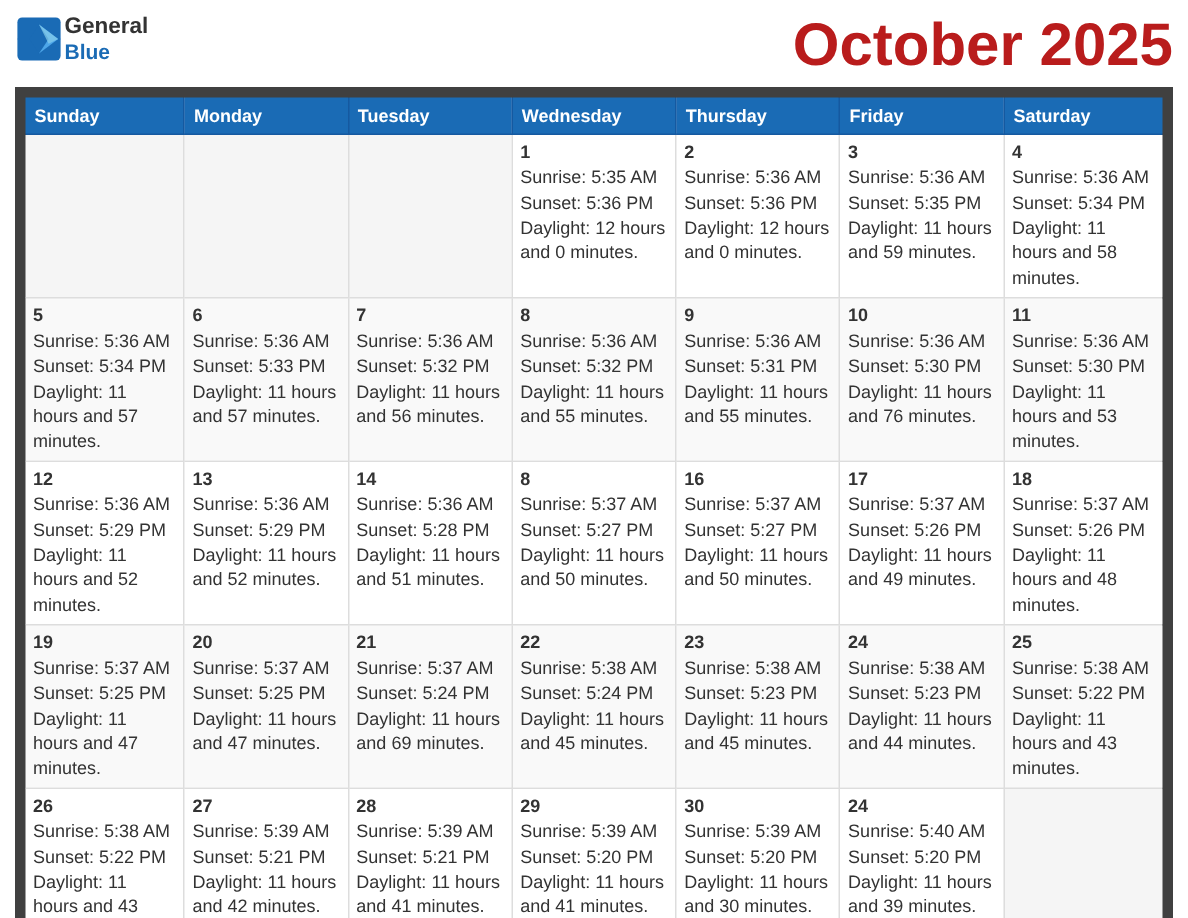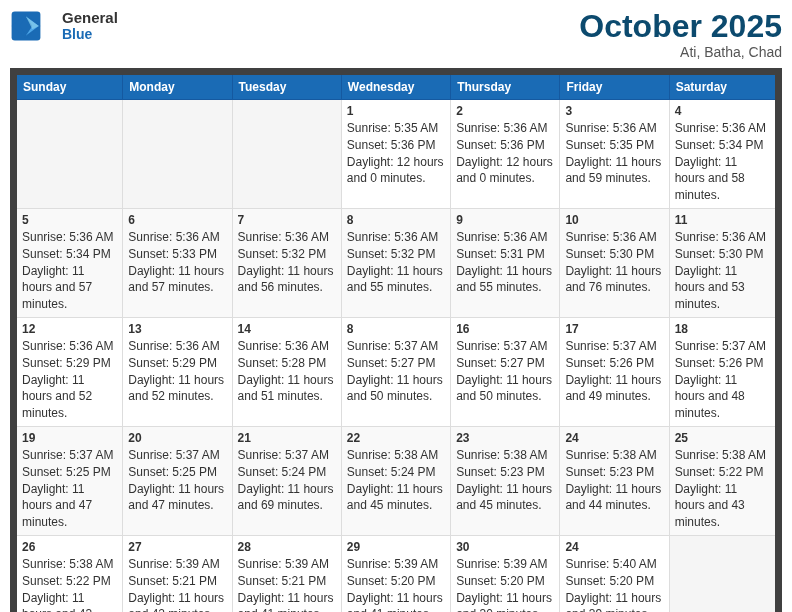--- a/index.html
+++ b/index.html
@@ -19,33 +19,33 @@
     }
     .header {
       display: flex;
       justify-content: space-between;
       align-items: flex-start;
       margin-bottom: 8px;
     }
     .logo {
       display: flex;
       align-items: flex-start;
-      gap: 20px;
+      gap: 1px;
     }
     .logo-icon {
       width: 32px;
       height: 32px;
     }
     .title-area {
       text-align: right;
     }
     .month-title {
-      font-size: 32px;
+      font-size: 40px;
       font-weight: bold;
-      color: #0c4a6e;
+      color: #b91c1c;
       line-height: 1;
     }
     .location {
       font-size: 14px;
       color: #555;
       margin-top: 2px;
     }
     .calendar {
       flex: 1;
       border: 7px solid #404040;
@@ -109,21 +109,20 @@
         <div style="font-size:15px; font-weight:bold; color:#333; line-height:1.1;">
           <span style="color:#333;">General</span>
         </div>
         <div style="font-size:14px; font-weight:bold; line-height:1.1;">
           <span style="color:#1a6bb5;">Blue</span>
         </div>
       </div>
     </div>
     <div class="title-area">
       <div class="month-title">October 2025</div>
-      <div class="location">Ati, Batha, Chad</div>
     </div>
   </div>
 
   <table class="calendar">
     <thead>
       <tr>
         <th>Sunday</th>
         <th>Monday</th>
         <th>Tuesday</th>
         <th>Wednesday</th>

